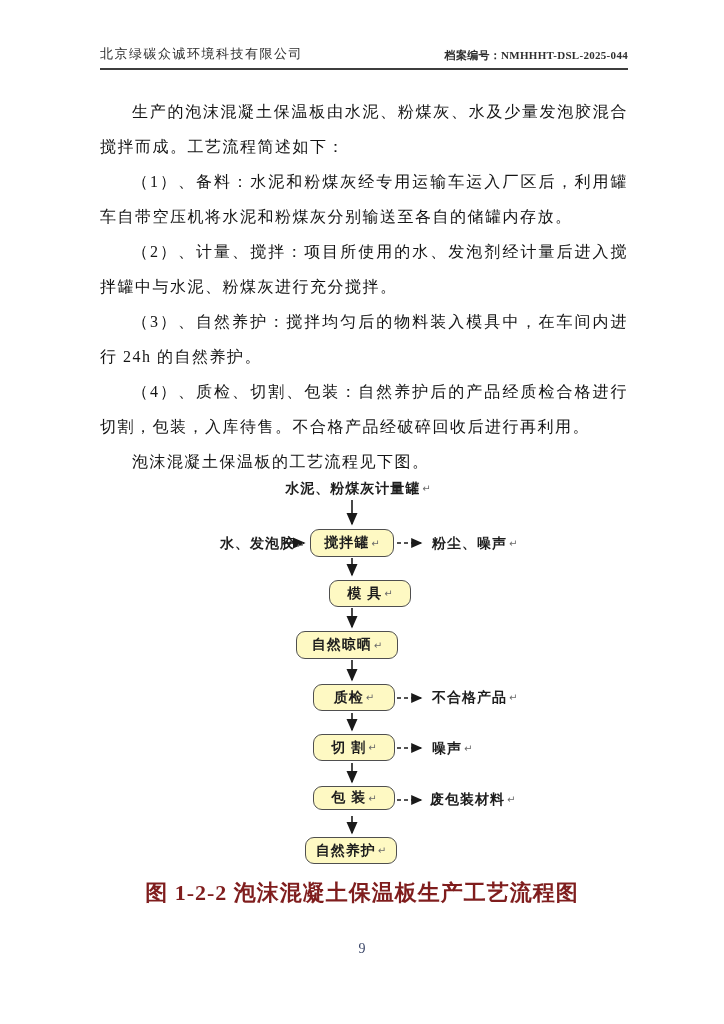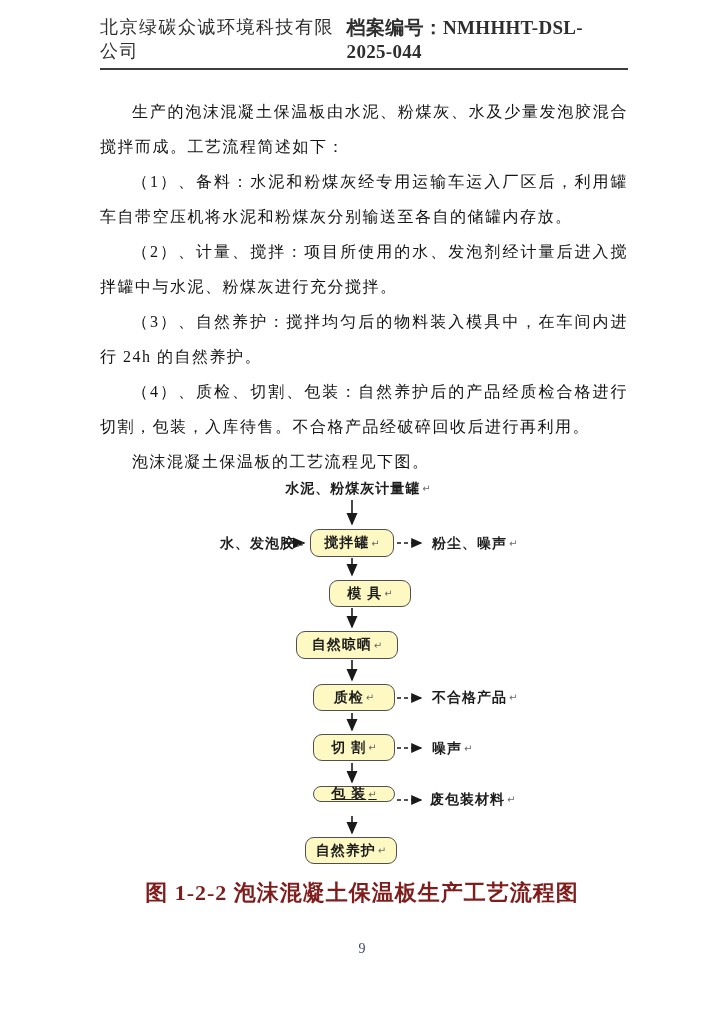--- a/index.html
+++ b/index.html
@@ -12,22 +12,22 @@
     color:#1a1a1a;
     overflow:hidden;
   }
   
   .header{
     position:absolute;left:100px;top:42px;width:528px;height:28px;
     display:flex;justify-content:space-between;align-items:flex-end;
     border-bottom:2px solid #3d3d3d;
     padding-bottom:5px;box-sizing:border-box;
   }
-  .header .company{font-size:18px;letter-spacing:1.5px;color:#2e2e2e;}
-  .header .docnum{font-size:19px;font-weight:700;color:#2e2e2e;letter-spacing:.3px;}
+  .header .company{font-size:13px;letter-spacing:1.5px;color:#2e2e2e;}
+  .header .docnum{font-size:11px;font-weight:700;color:#2e2e2e;letter-spacing:.3px;}
   
   .body-text{
     position:absolute;left:100px;top:94px;width:528px;
   }
   .body-text p{
     margin:0;
     font-size:16px;
     line-height:35px;
     letter-spacing:1.5px;
     text-align:justify;
@@ -127,21 +127,21 @@
         <span class="pmark">↵</span>
     </div>
     <div class="fc-box" style="left:313px;top:206px;width:82px;height:27px;">
       <span>质检</span>
         <span class="pmark">↵</span>
     </div>
     <div class="fc-box" style="left:313px;top:256px;width:82px;height:27px;">
       <span>切 割</span>
         <span class="pmark">↵</span>
     </div>
-    <div class="fc-box" style="left:313px;top:308px;width:82px;height:16px;text-decoration:underline;">
+    <div class="fc-box" style="left:313px;top:308px;width:82px;height:24px;">
       <span>包 装</span>
         <span class="pmark">↵</span>
     </div>
     <div class="fc-box" style="left:305px;top:359px;width:92px;height:27px;">
       <span>自然养护</span>
         <span class="pmark">↵</span>
     </div>
 
     <div class="fc-label" style="left:432px;top:57px;">
       <span>粉尘、噪声</span><span class="pmark">↵</span>

